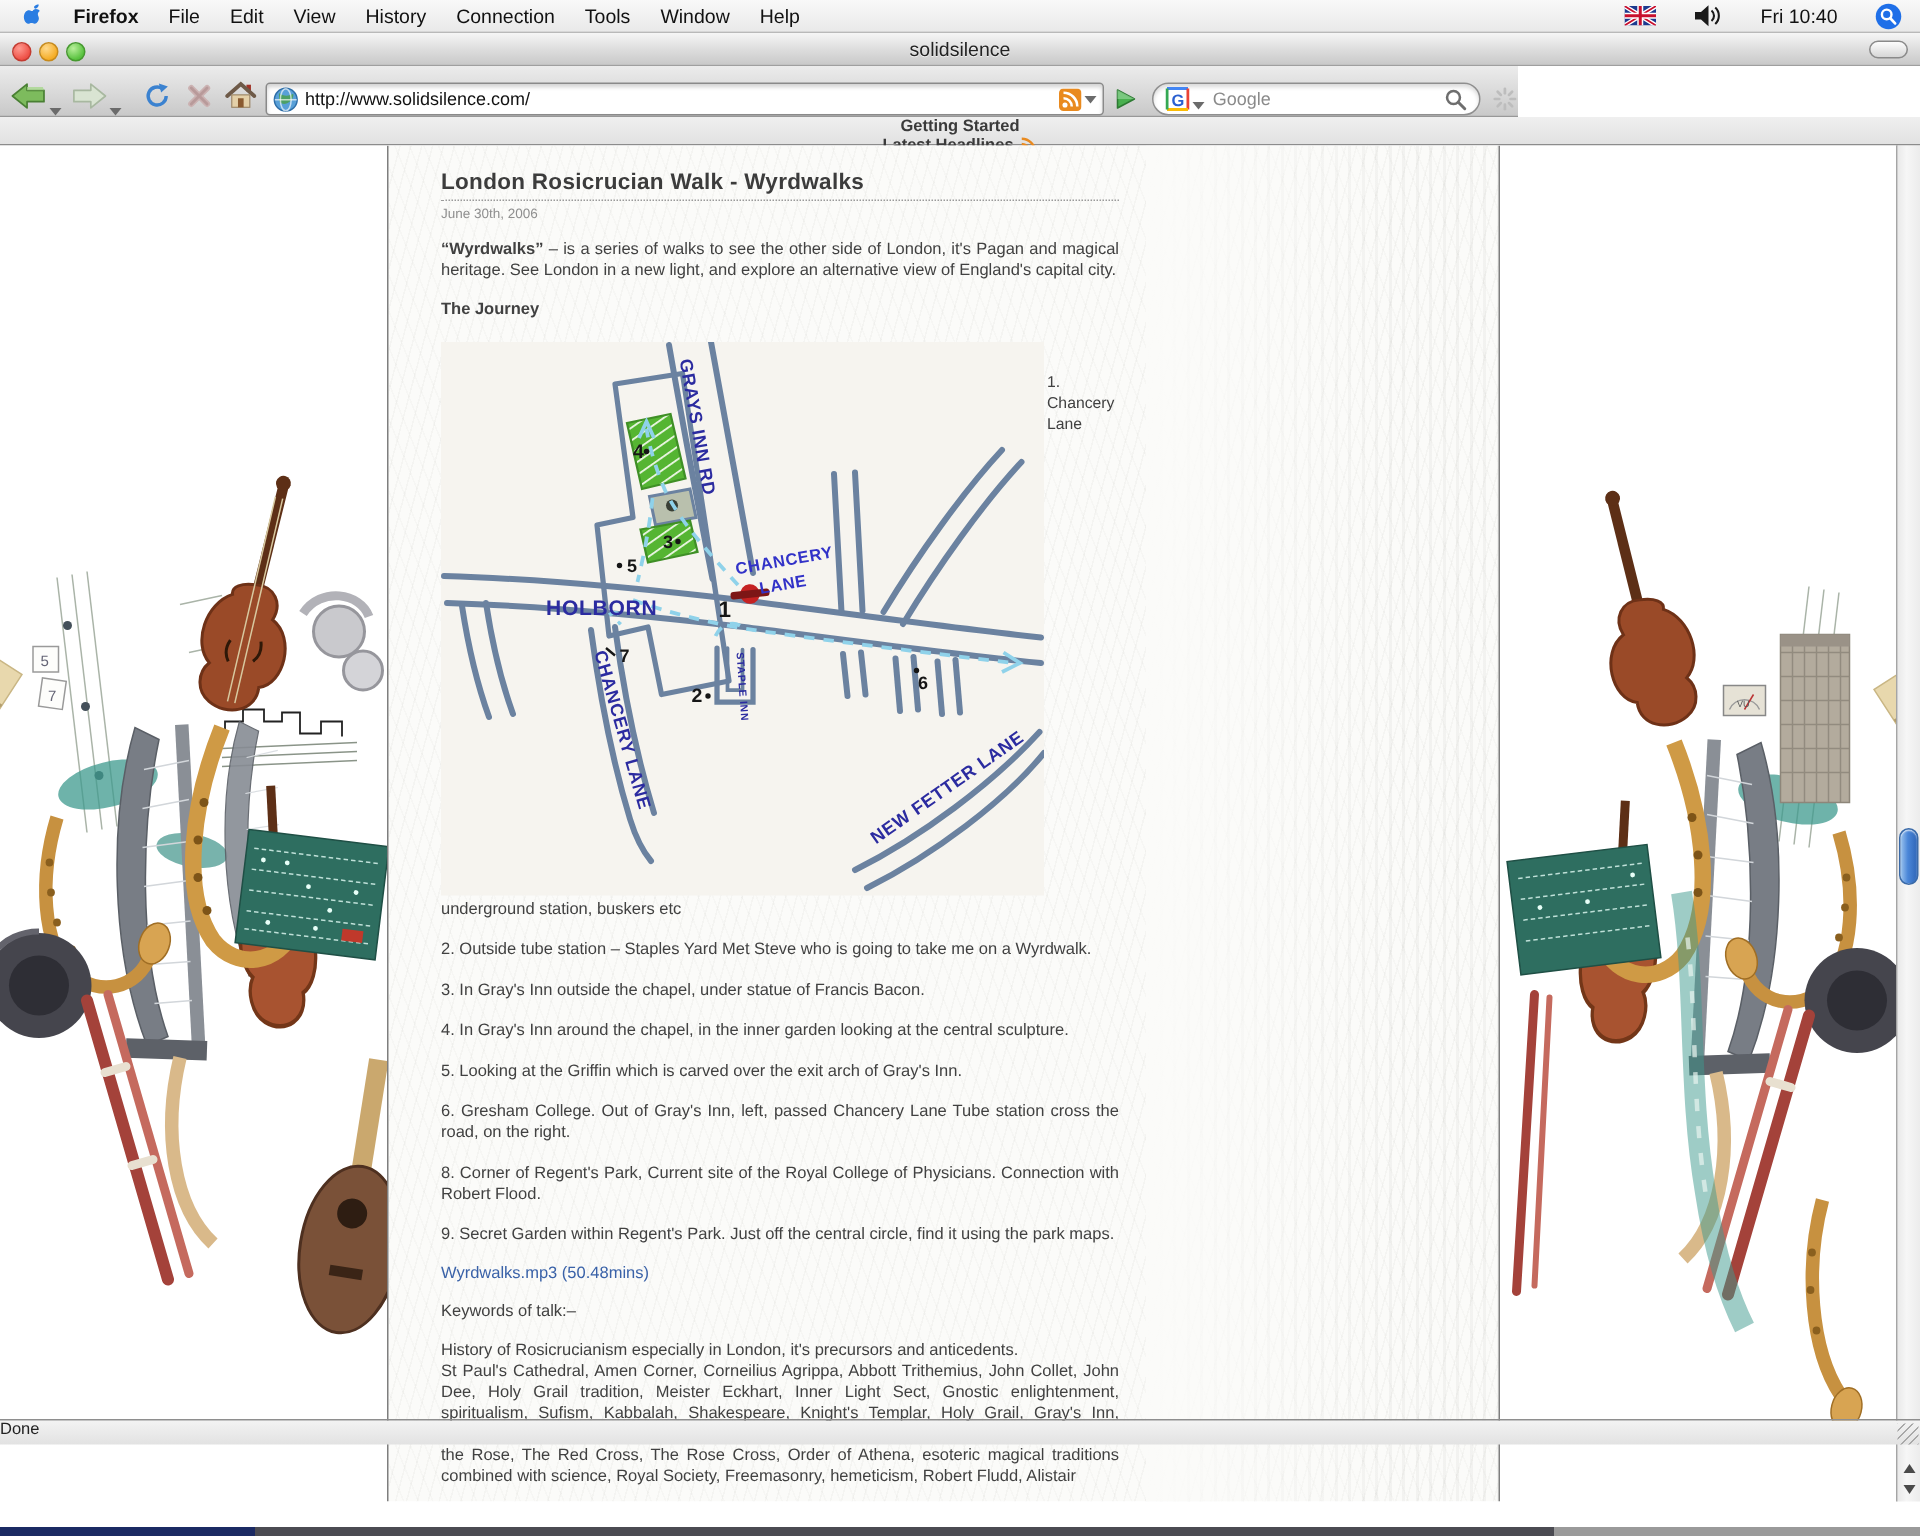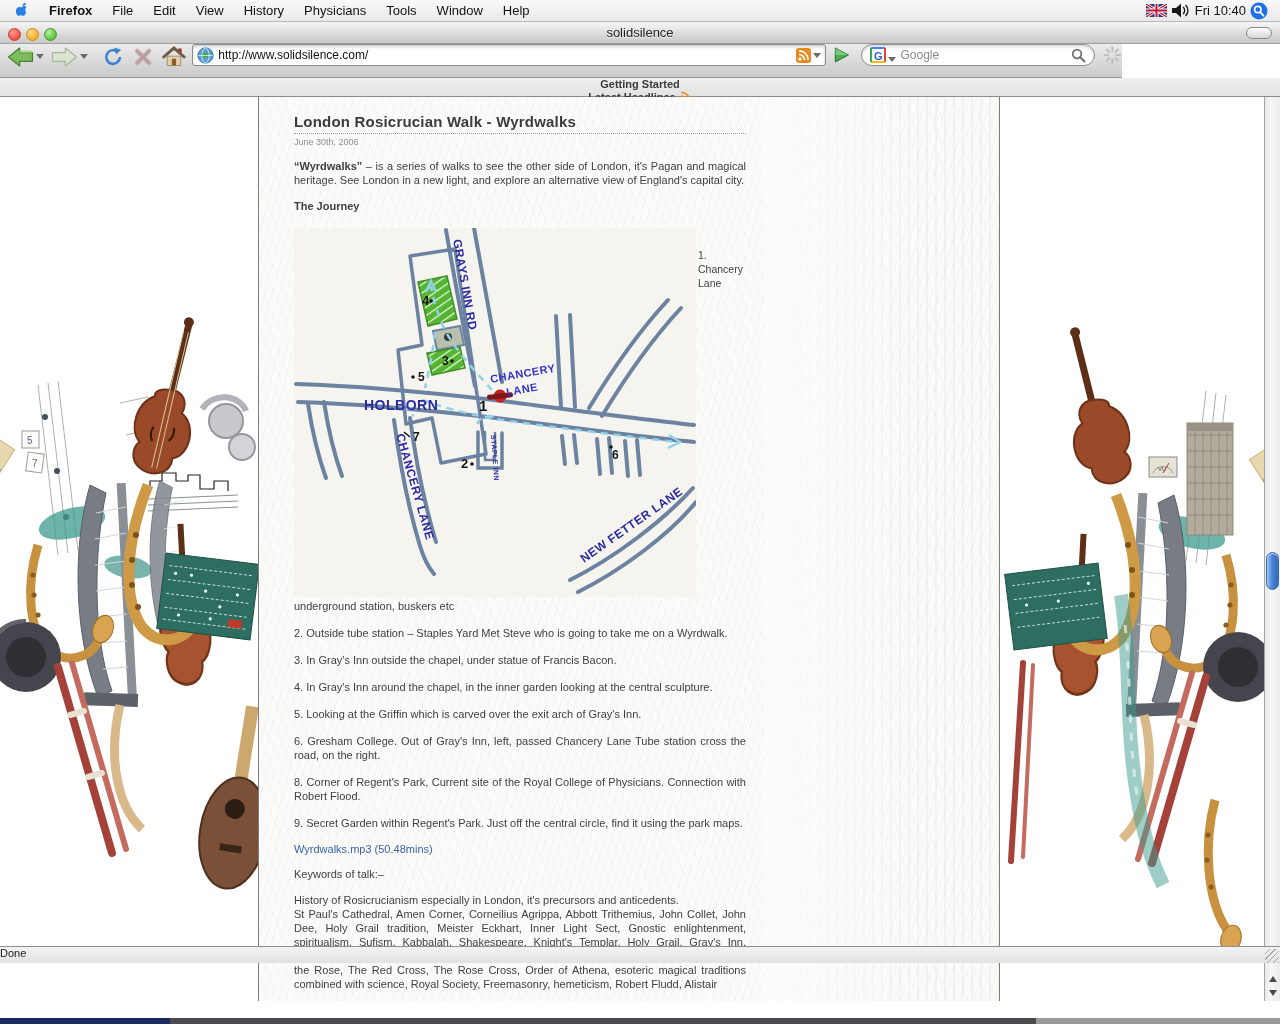--- a/index.html
+++ b/index.html
@@ -7,40 +7,40 @@
               font-family:"Liberation Sans", sans-serif; }
 
   
   #menubar { position:absolute; left:0; top:0; width:1280px; height:22px;
              background:linear-gradient(180deg,#f9f9f9,#e9e9e9);
              border-bottom:1px solid #b9b9b9; display:flex; align-items:center;
              font-size:13px; color:#111; z-index:50; }
   .menu-item { padding:0 10px; height:22px; line-height:22px; }
   .menu-item.bold { font-weight:bold; }
   #apple-wrap { padding:0 10px 0 14px; display:flex; align-items:center; }
-  #menubar-right { margin-left:auto; display:flex; align-items:center; gap:4px; padding-right:12px; }
+  #menubar-right { margin-left:auto; display:flex; align-items:center; gap:25px; padding-right:12px; }
   #clock { font-size:13px; }
 
   
   #titlebar { position:absolute; left:0; top:22px; width:1280px; height:22px;
               background:linear-gradient(180deg,#f6f6f6 0%,#dcdcdc 55%,#c9c9c9 100%);
               border-bottom:1px solid #9f9f9f; }
   .traffic { position:absolute; top:6px; width:13px; height:13px; border-radius:50%; }
   #tl-close { left:8px;  background:radial-gradient(circle at 35% 30%,#ff9a90,#ee5147 70%); border:1px solid #c33b31;}
   #tl-min   { left:26px; background:radial-gradient(circle at 35% 30%,#ffd98c,#f5ad27 70%); border:1px solid #c68a1d;}
   #tl-zoom  { left:44px; background:radial-gradient(circle at 35% 30%,#b8ef9a,#59c23f 70%); border:1px solid #46992f;}
   #window-title { position:absolute; left:0; right:0; top:3px; text-align:center;
                   font-size:13px; color:#222; text-shadow:0 1px 0 rgba(255,255,255,.7); }
   #toolbar-pill { position:absolute; right:8px; top:5px; width:26px; height:12px;
                   border:1px solid #8a8a8a; border-radius:7px;
                   background:linear-gradient(180deg,#fdfdfd,#d6d6d6); }
 
-  #navbar { position:absolute; left:0; top:44px; width:1122px; height:34px;
+  #navbar { position:absolute; left:0; top:44px; width:1012px; height:34px;
             background:linear-gradient(180deg,#ececec,#c9c9c9);
-            border-bottom:1px solid #989898; display:flex; align-items:flex-start; }
+            border-bottom:1px solid #989898; display:flex; align-items:flex-end; }
   .tb-drop { width:0; height:0; border-left:4px solid transparent; border-right:4px solid transparent;
              border-top:5px solid #6b6b6b; margin:10px 2px 0 1px; }
   #url-field { position:relative; width:742px; height:22px; margin-left:6px;
                background:#fff; border:1px solid #8a8a8a; border-radius:3px;
                box-shadow:inset 0 2px 3px rgba(0,0,0,.18); display:flex; align-items:center; }
   #url-input { border:none; outline:none; flex:1; font-size:12px; color:#111;
                font-family:"Liberation Sans",sans-serif; background:transparent; padding-left:4px;}
   #search-field { position:relative; width:272px; height:22px; margin-left:10px;
                   background:#fff; border:1px solid #8f8f8f; border-radius:12px;
                   box-shadow:inset 0 2px 3px rgba(0,0,0,.15); display:flex; align-items:center; padding:0 8px;}
@@ -119,21 +119,21 @@
                M8.2,4.6 C9.8,3.6 11.6,4.1 12.5,5.3 C11.2,6.1 10.8,7.5 11.7,9.2 C12.3,10.4 11.7,12.2 10.4,13.3
                C9.5,14 8.7,13.9 8,13.5 C7.4,13.2 6.7,13.2 6,13.5 C5.1,14 4.2,14 3.4,13.2
                C1.7,11.5 1.3,8.1 3,6 C3.9,4.9 5.6,4.5 6.9,5.3 C7.4,5.5 7.8,5.5 8.2,4.6 Z" fill="#2a7de2"></path>
     </svg>
   </div>
   <div class="menu-item bold">Firefox</div>
   <div class="menu-item">File</div>
   <div class="menu-item">Edit</div>
   <div class="menu-item">View</div>
   <div class="menu-item">History</div>
-  <div class="menu-item">Physicians</div>
+  <div class="menu-item">Connection</div>
   <div class="menu-item">Tools</div>
   <div class="menu-item">Window</div>
   <div class="menu-item">Help</div>
   <div id="menubar-right">
     <svg width="21" height="13" viewBox="0 0 21 13">
       <rect width="21" height="13" fill="#1d3a8f"></rect>
       <path d="M0,0 L21,13 M21,0 L0,13" stroke="#fff" stroke-width="3"></path>
       <path d="M0,0 L21,13 M21,0 L0,13" stroke="#c8102e" stroke-width="1.2"></path>
       <rect x="8.5" width="4" height="13" fill="#fff"></rect>
         <rect y="4.5" width="21" height="4" fill="#fff"></rect>

